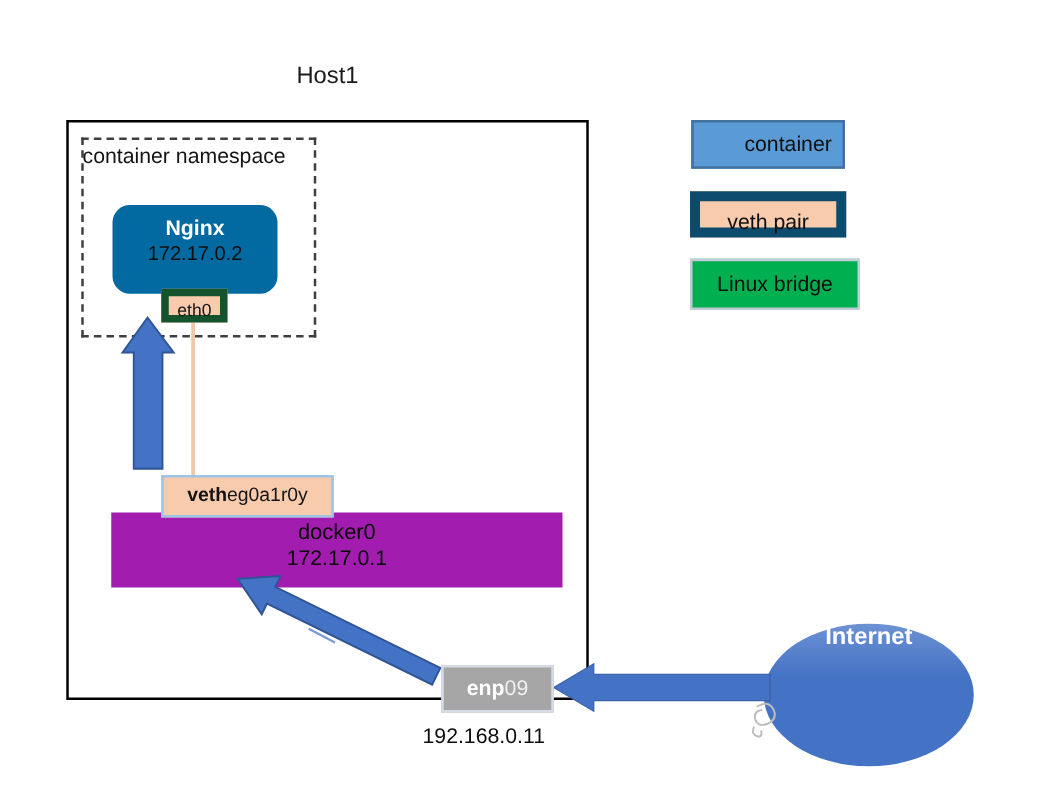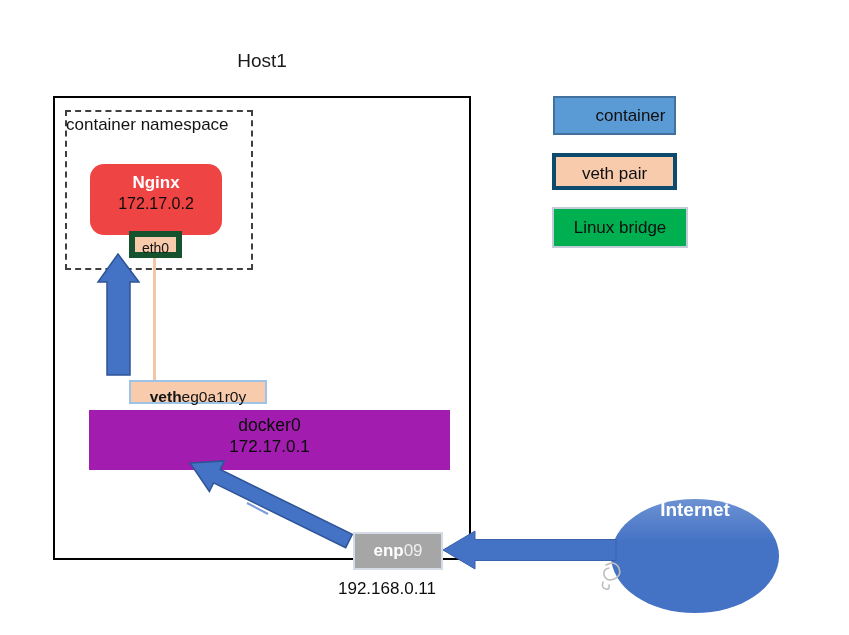--- a/index.html
+++ b/index.html
@@ -33,21 +33,21 @@
     z-index: 2;
   }
   .namespace-label {
     left: 66px; top: 98px; width: 187px;
     font-size: 17px; color: #141414;
     white-space: nowrap;
     z-index: 3;
   }
   .nginx-box {
     left: 90px; top: 147px; width: 132px; height: 71px;
-    background: #ef4444;
+    background: #0369a1;
     border-radius: 14px;
     text-align: center;
     z-index: 3;
   }
   .nginx-name {
     display: block; margin-top: 9px;
     font-size: 17px; font-weight: bold; color: #ffffff;
   }
   .nginx-ip {
     display: block; margin-top: 2px;
@@ -61,21 +61,21 @@
     font-size: 14px; color: #141414;
     line-height: 23px;
     z-index: 4;
   }
   .veth-line {
     left: 153px; top: 241px; width: 3px; height: 124px;
     background: #f3c6a5;
     z-index: 2;
   }
   .veth-box {
-    left: 129px; top: 363px; width: 138px; height: 24px;
+    left: 129px; top: 363px; width: 138px; height: 34px;
     background: #F8CBAD;
     border: 2px solid #9dc3e6;
     text-align: center;
     font-size: 15.5px; color: #141414;
     line-height: 30px;
     z-index: 4;
   }
   .veth-box .b, .nic-box .b { font-weight: bold; }
   .docker0-box {
     left: 89px; top: 393px; width: 361px; height: 60px;
@@ -134,21 +134,21 @@
   .legend-container-box {
     left: 553px; top: 79px; width: 123px; height: 39px;
     background: #5B9BD5;
     border: 2px solid #41719C;
     line-height: 35px;
     padding-left: 32px;
   }
   .legend-veth-box {
     left: 552px; top: 136px; width: 125px; height: 37px;
     background: #F8CBAD;
-    border: 4px solid #0c4a6e;
+    border: 8px solid #0c4a6e;
     line-height: 33px;
   }
   .legend-bridge-box {
     left: 552px; top: 190px; width: 136px; height: 41px;
     background: #00B050;
     border: 2px solid #c3cbd9;
     line-height: 37px;
   }
 </style>
 </head>

